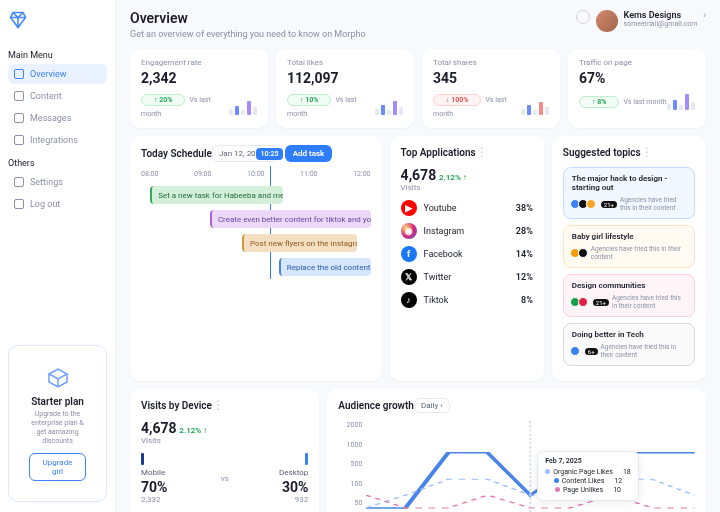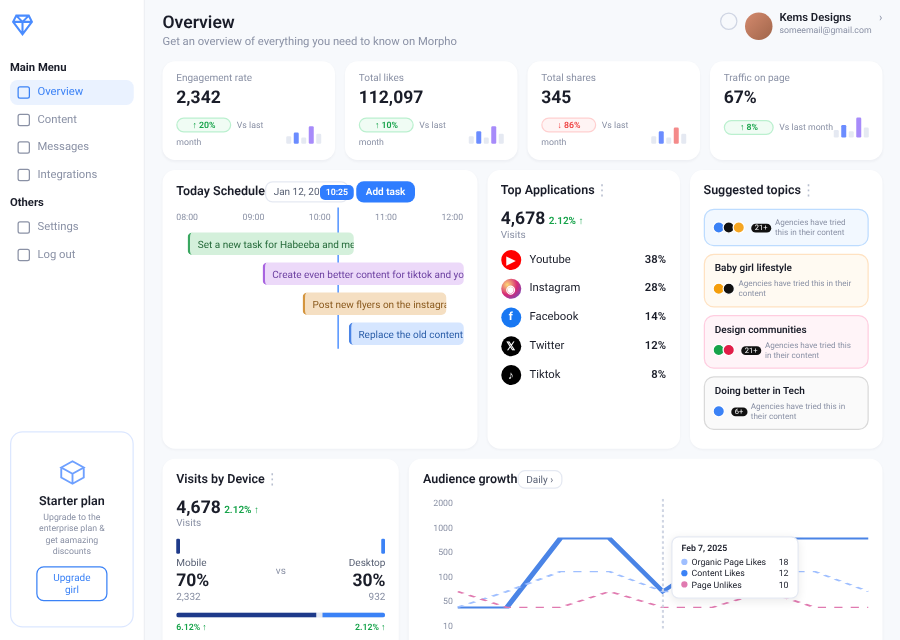--- a/index.html
+++ b/index.html
@@ -1,20 +1,20 @@
 <!DOCTYPE html>
 <html><head>
 <meta charset="utf-8">
 <style>
 *{box-sizing:border-box;margin:0;padding:0;font-family:-apple-system,BlinkMacSystemFont,"Segoe UI",Roboto,sans-serif}
 body{background:#f7f9fc;color:#1a1d29;font-size:11px;width:720px;height:512px;overflow:hidden;display:flex}
 .sidebar{width:116px;background:#fff;border-right:1px solid #eef0f4;padding:10px 8px;display:flex;flex-direction:column}
 .logo{width:20px;height:20px;margin-bottom:14px}
 .logo svg{stroke:#4a8cff}
-.sect-label{font-size:9px;font-weight:700;color:#1a1d29;margin:6px 0 4px}
+.sect-label{font-size:9px;font-weight:400;color:#1a1d29;margin:6px 0 4px}
 .nav-item{display:flex;align-items:center;gap:6px;padding:5px 6px;border-radius:6px;font-size:9px;color:#8a91a5;cursor:pointer;margin-bottom:2px}
 .nav-item.active{background:#eaf2ff;color:#3b82f6}
 .nav-ico{width:10px;height:10px;display:inline-block;border:1px solid currentColor;border-radius:2px}
 .plan-card{margin-top:auto;border:1px solid #dce7ff;border-radius:10px;padding:20px;text-align:center}
 .plan-ico{width:24px;height:24px;margin:0 auto 6px;color:#6ea0ff}
 .plan-title{font-size:10px;font-weight:600;margin-bottom:3px}
 .plan-desc{font-size:7px;color:#8a91a5;line-height:1.3;margin-bottom:7px}
 .plan-btn{border:1px solid #3b82f6;color:#3b82f6;background:#fff;border-radius:6px;padding:4px 8px;font-size:8px;width:100%;cursor:pointer}
 .main{flex:1;padding:10px 14px;overflow:hidden}
 .hdr{display:flex;justify-content:space-between;align-items:flex-start;margin-bottom:10px}
@@ -82,21 +82,21 @@
 .hbar{height:4px;border-radius:2px;margin-top:8px;position:relative;overflow:hidden}
 .hbar .seg{position:absolute;top:0;bottom:0}
 .dev-ft{display:flex;justify-content:space-between;font-size:7px;margin-top:4px}
 .grn{color:#16a34a;font-weight:600}
 .chart-wrap{position:relative;height:120px;margin-top:6px}
 .y-ticks{position:absolute;left:0;top:0;bottom:14px;width:24px;display:flex;flex-direction:column;justify-content:space-between;font-size:7px;color:#8a91a5;text-align:right}
 .chart-area{position:absolute;left:28px;right:0;top:0;bottom:14px}
 .chart-area svg{width:100%;height:100%}
 .tooltip{position:absolute;background:#fff;border:1px solid #e5e9f2;border-radius:6px;padding:5px 7px;font-size:7px;box-shadow:0 2px 8px rgba(0,0,0,.08);z-index:5}
 .tooltip .tt-date{font-weight:600;margin-bottom:3px}
-.tooltip .tt-row{display:flex;justify-content:space-between;gap:10px;margin-bottom:1px}
+.tooltip .tt-row{display:flex;justify-content:center;gap:10px;margin-bottom:1px}
 .tooltip .tt-dot{width:5px;height:5px;border-radius:50%;display:inline-block;margin-right:3px}
 .daily{border:1px solid #e5e9f2;border-radius:6px;padding:2px 6px;font-size:8px;color:#5a6275;background:#fff;cursor:pointer}
 </style>
 </head>
 <body>
 
 <aside class="sidebar">
   <div class="logo">
     <svg viewBox="0 0 24 24" fill="none" stroke-width="2">
         <path d="M6 3 L3 9 L12 21 L21 9 L18 3 Z M6 3 L12 9 L18 3 M3 9 L21 9 M12 9 L12 21"></path>
@@ -187,21 +187,21 @@
             <span class="" style="height:5px"></span>
             <span class="hl2" style="height:14px"></span>
             <span class="" style="height:8px"></span>
           </div>
         </div>
       </div>
       <div class="card">
         <div class="stat-label">Total shares</div>
         <div class="stat-val">345</div>
         <div class="stat-foot">
-          <div><span class="pill down">↓ 86%</span><span class="vslast">Vs last month</span></div>
+          <div><span class="pill down">↓ 100%</span><span class="vslast">Vs last month</span></div>
           <div class="minibars">
             <span class="" style="height:6px"></span>
             <span class="hl" style="height:10px"></span>
             <span class="" style="height:5px"></span>
             <span class="r" style="height:13px"></span>
             <span class="" style="height:8px"></span>
           </div>
         </div>
       </div>
       <div class="card">
@@ -288,20 +288,21 @@
         </div>
     </div>
 
     <div class="card">
       <div class="card-hdr">
         <div class="card-title">Suggested topics</div>
         <span class="dots">⋮</span>
       </div>
       <div id="topics-list">
           <div class="topic t1">
+            <div class="topic-title">The major hack to design - starting out</div>
             <div class="topic-meta">
               <span class="topic-avs">
                 <span class="topic-av" style="background:#3b82f6"></span>
                 <span class="topic-av" style="background:#111"></span>
                 <span class="topic-av" style="background:#f5a623"></span>
               </span>
               <span style="background:#111;color:#fff;border-radius:6px;padding:0 3px;font-size:6px;margin-left:2px">21+</span>
               <span>Agencies have tried this in their content</span>
             </div>
           </div>

